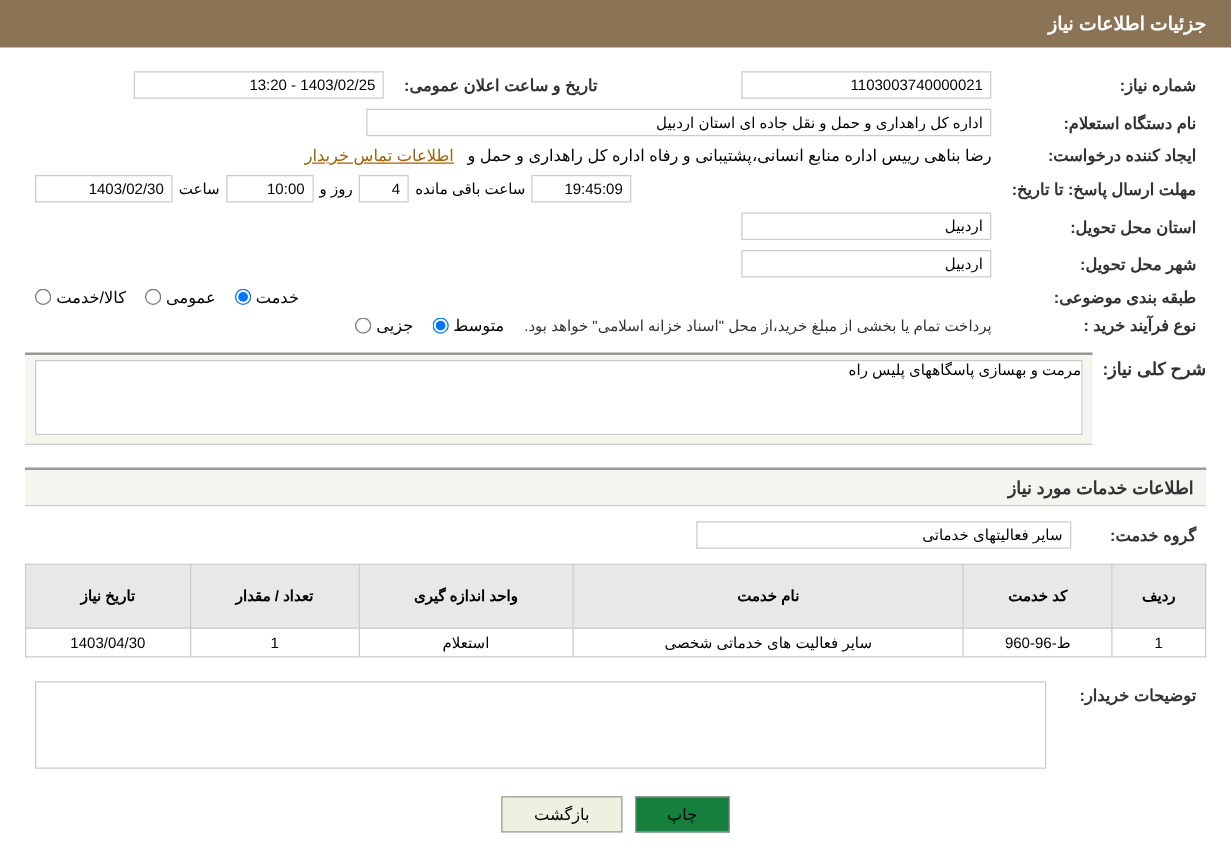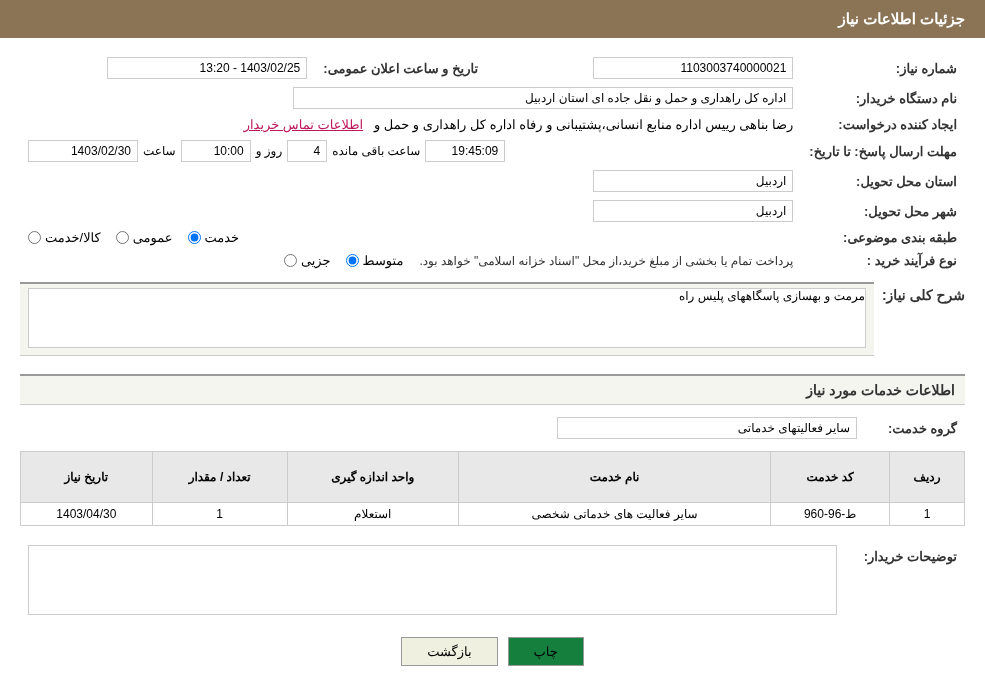--- a/index.html
+++ b/index.html
@@ -48,21 +48,21 @@
       border: 1px solid #ccc;
       background: #fff;
       padding: 3px 6px;
       font-family: Tahoma, Arial, sans-serif;
       font-size: 12px;
       direction: rtl;
       text-align: right;
     }
     .input-medium { width: 200px; }
     .link-text {
-      color: #be185d;
+      color: #a16207;
       text-decoration: underline;
       cursor: pointer;
     }
     .date-time-row {
       display: flex;
       align-items: center;
       gap: 5px;
       justify-content: flex-end;
     }
     .inline-label {
@@ -180,21 +180,21 @@
         <td class="value-cell">
           <input class="input-box input-medium" type="text" value="1103003740000021" readonly="" style="">
         </td>
         <td style="width:20px"></td>
         <td class="label-cell">تاریخ و ساعت اعلان عمومی:</td>
         <td class="value-cell">
           <input class="input-box input-medium" type="text" value="1403/02/25 - 13:20" readonly="" style="">
         </td>
       </tr>
       <tr>
-        <td class="label-cell">نام دستگاه خریدار:</td>
+        <td class="label-cell">نام دستگاه استعلام:</td>
         <td class="value-cell" colspan="4">
           <input class="input-box" type="text" style="width: 500px;" value="اداره کل راهداری و حمل و نقل جاده ای استان اردبیل" readonly="">
         </td>
       </tr>
       <tr>
         <td class="label-cell">ایجاد کننده درخواست:</td>
         <td class="value-cell" colspan="4">
           <span>رضا بناهی رییس اداره منابع انسانی،پشتیبانی و رفاه اداره کل راهداری و حمل و</span>
           &nbsp;
           <span class="link-text">اطلاعات تماس خریدار</span>

